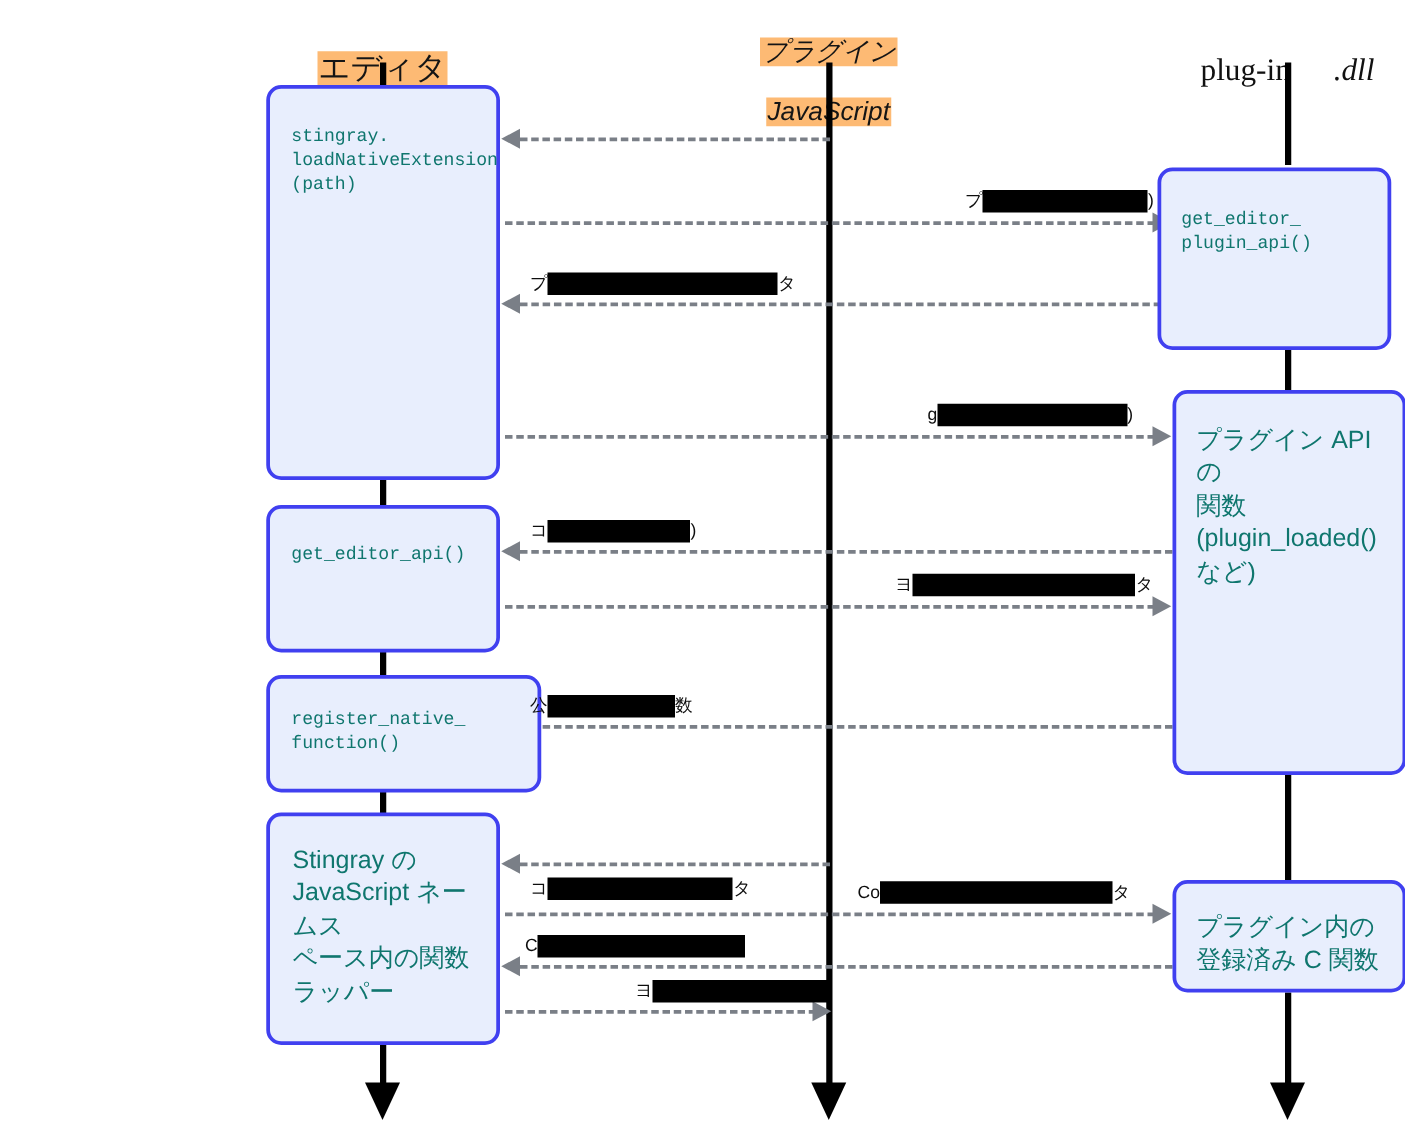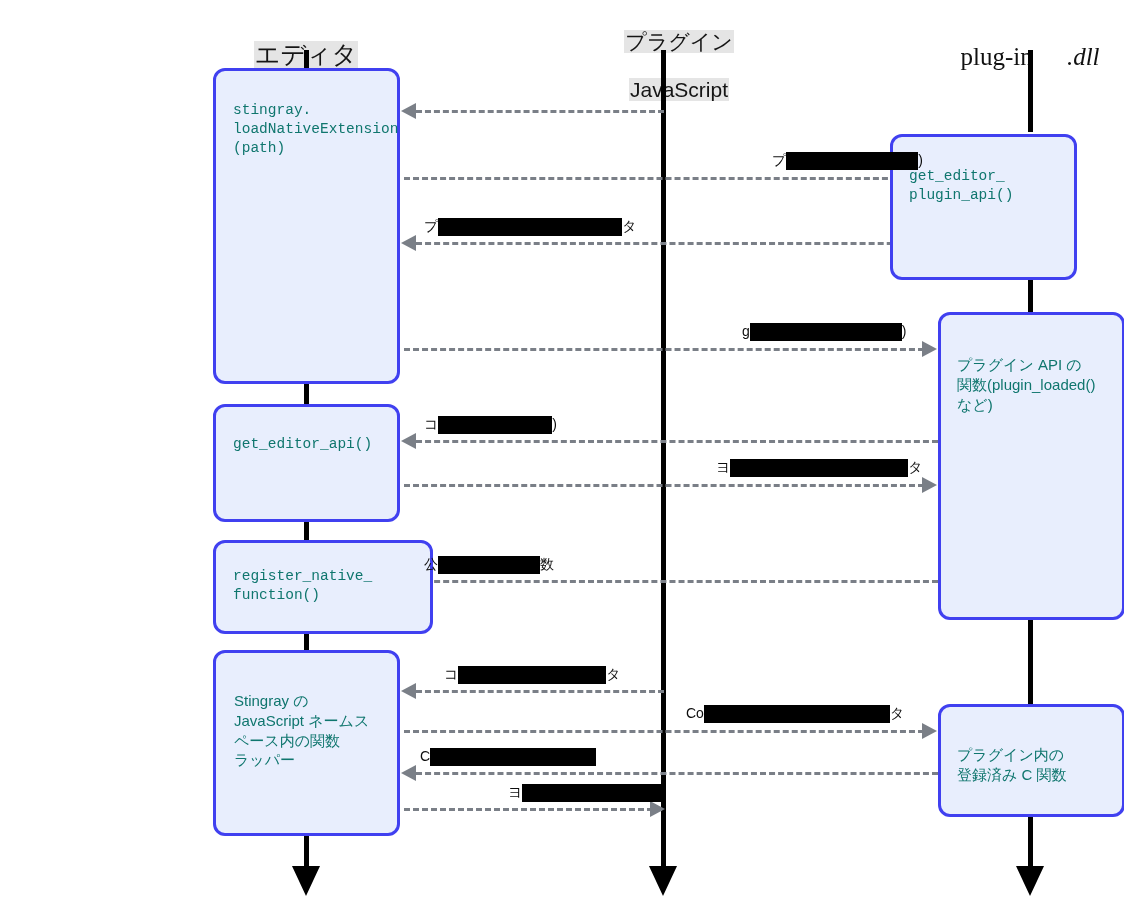--- a/index.html
+++ b/index.html
@@ -29,21 +29,21 @@
     font-size: 25px;
   }
   .col-header.sans {
     font-family: "Liberation Sans", sans-serif;
     font-size: 21px;
   }
   .col-header .ital { font-style: italic; margin-left: 28px; }
 
   
   .redact-head {
-    background: #e5e5e5;
+    background: #fdba74;
     color: #151515;
     display: inline;
     padding: 0 1px;
     box-decoration-break: clone;
     -webkit-box-decoration-break: clone;
   }
 
   
   .lifeline {
     position: absolute;
@@ -81,22 +81,21 @@
     color: #0f766e;
     white-space: pre-line;
     line-height: 1.32;
   }
   .pbox.mono .ptext {
     font-family: "Liberation Mono", monospace;
     font-size: 14.5px;
   }
   .pbox.prop .ptext {
     font-family: "Liberation Sans", sans-serif;
-    font-size: 15px;
-    margin-top: 16px;
+    font-size: 20px;
   }
 
   
   .msg {
     position: absolute;
     height: 0;
     border-top: 3px dashed #7a7f87;
     z-index: 1;
   }
   .head-r, .head-l {
@@ -145,21 +144,21 @@
 </style>
 </head>
 <body>
 
 <div id="canvas">
 
   <div class="col-header serif" style="left:226px; top:12px; width:160px;">
     <span class="redact-head">エディタ</span>
   </div>
 
-  <div class="col-header sans" style="left:599px; top:6px; width:160px;">
+  <div class="col-header sans" style="left:583px; top:6px; width:160px;font-style:italic;">
     <span class="redact-head">プラグイン</span><br>
     <span class="redact-head">JavaScript</span>
   </div>
 
   <div class="col-header serif" style="left:950px; top:14px; width:160px;">
     <span>plug-in </span><span class="ital">.dll</span>
   </div>
 
   <div class="lifeline-head" style="left:304px; top:50px; height:20px;"></div>
   <div class="lifeline" style="left:304px; top:380px; height:28px;"></div>
@@ -194,32 +193,32 @@
 function()</div>
   </div>
 
   <div class="pbox prop" style="left:213px; top:650px; width:187px; height:186px;">
     <div class="ptext" style="top:22px; left:18px;">Stingray の
 JavaScript ネームス
 ペース内の関数
 ラッパー</div>
   </div>
 
-  <div class="pbox mono" style="left:890px; top:134px; width:187px; height:146px;">
+  <div class="pbox mono" style="left:926px; top:134px; width:187px; height:146px;">
     <div class="ptext" style="top:30px; left:16px;">get_editor_
 plugin_api()</div>
   </div>
 
   <div class="pbox prop" style="left:938px; top:312px; width:187px; height:308px;">
     <div class="ptext" style="top:24px; left:16px;">プラグイン API の
 関数(plugin_loaded()
 など)</div>
   </div>
 
-  <div class="pbox prop" style="left:938px; top:704px; width:187px; height:113px;">
+  <div class="pbox prop" style="left:938px; top:704px; width:187px; height:90px;">
     <div class="ptext" style="top:22px; left:16px;">プラグイン内の
 登録済み C 関数</div>
   </div>
 
   <div class="msg" style="left:416px; top:110px; width:248px;"></div>
   <div class="head-l" style="left:401px; top:103px;"></div>
 
   <div class="msg" style="left:404px; top:177px; width:520px;"></div>
   <div class="head-r" style="left:922px; top:170px;"></div>
   <div class="msg-label" style="left:772px; top:152px;"><span>プ</span><span class="bar" style="width:132px;"></span><span>)</span></div>
@@ -239,21 +238,21 @@
   <div class="msg" style="left:404px; top:484px; width:520px;"></div>
   <div class="head-r" style="left:922px; top:477px;"></div>
   <div class="msg-label" style="left:716px; top:459px;"><span>ヨ</span><span class="bar" style="width:178px;"></span><span>タ</span></div>
 
   <div class="msg" style="left:416px; top:580px; width:522px;"></div>
   <div class="head-l" style="left:401px; top:573px;"></div>
   <div class="msg-label" style="left:424px; top:556px;"><span>公</span><span class="bar" style="width:102px;"></span><span>数</span></div>
 
   <div class="msg" style="left:416px; top:690px; width:248px;"></div>
   <div class="head-l" style="left:401px; top:683px;"></div>
-  <div class="msg-label" style="left:424px; top:666px;margin-left:20px;"><span>コ</span><span class="bar" style="width:148px;"></span><span>タ</span></div>
+  <div class="msg-label" style="left:424px; top:702px;"><span>コ</span><span class="bar" style="width:148px;"></span><span>タ</span></div>
 
   <div class="msg" style="left:404px; top:730px; width:520px;"></div>
   <div class="head-r" style="left:922px; top:723px;"></div>
   <div class="msg-label" style="left:686px; top:705px;"><span>Co</span><span class="bar" style="width:186px;"></span><span>タ</span></div>
 
   <div class="msg" style="left:416px; top:772px; width:522px;"></div>
   <div class="head-l" style="left:401px; top:765px;"></div>
   <div class="msg-label" style="left:420px; top:748px;"><span>C</span><span class="bar" style="width:166px;"></span><span></span></div>
 
   <div class="msg" style="left:404px; top:808px; width:258px;"></div>

